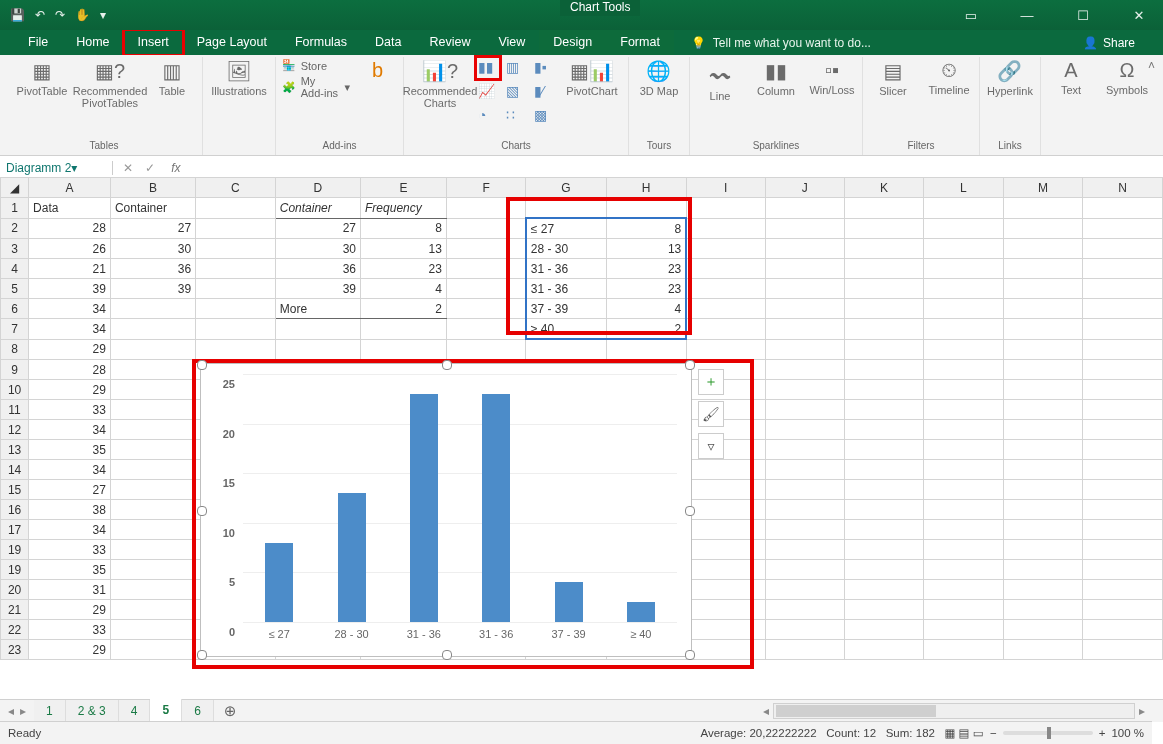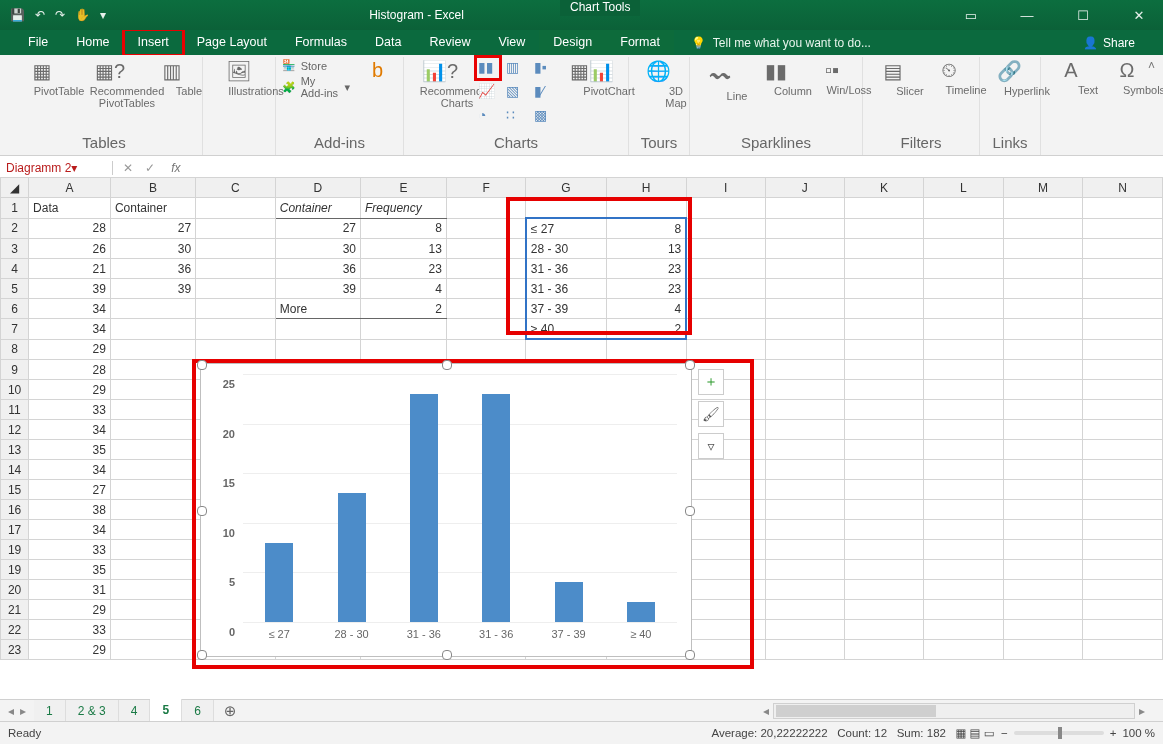--- a/index.html
+++ b/index.html
@@ -21,34 +21,34 @@
   .tabs{height:25px;background:var(--ex-green);display:flex;align-items:stretch;color:#fff;padding-left:14px;}
   .tab{padding:0 14px;line-height:25px;font-size:12.5px;}
   .tab.context{background:#0d6b3b;}
   .tab.highlight{outline:3px solid #e80202;outline-offset:-1px;}
   .tellme{display:flex;align-items:center;gap:6px;margin-left:18px;font-size:12px;color:#e8f5ed;}
   .share{margin-left:auto;margin-right:28px;display:flex;align-items:center;gap:5px;}
   
   .ribbon{height:98px;background:#f3f3f3;border-bottom:1px solid #d0d0d0;display:flex;padding:2px 6px 0;position:relative;}
   .rgroup{display:flex;flex-direction:column;justify-content:space-between;align-items:center;border-right:1px solid #e0e0e0;padding:2px 6px;}
   .rgroup .body{display:flex;gap:8px;align-items:flex-start;}
-  .rgroup .lbl{font-size:15px;color:#666;padding-bottom:2px;}
+  .rgroup .lbl{font-size:10px;color:#666;padding-bottom:2px;}
   .bigbtn{display:flex;flex-direction:column;align-items:center;width:60px;gap:2px;color:#6b6b6b;}
   .bigbtn.small{width:48px;}
   .bigbtn .ic{font-size:20px;}
-  .bigbtn .tx{font-size:11px;line-height:12px;text-align:center;padding-left:34px;}
+  .bigbtn .tx{font-size:11px;line-height:12px;text-align:center;}
   .stack{display:flex;flex-direction:column;gap:3px;align-items:flex-start;font-size:11px;color:#666;}
   .stack .row{display:flex;align-items:center;gap:5px;}
   .mini{display:flex;gap:8px;}
   .mini div{width:20px;height:18px;color:#5b8bbd;font-size:14px;position:relative;}
   .redbox{outline:3px solid #e80202;outline-offset:1px;}
   .collapse{position:absolute;right:8px;top:4px;color:#777;font-size:12px;}
   
   .fxrow{height:24px;border-bottom:1px solid #d5d5d5;display:flex;align-items:center;background:#fff;}
-  .namebox{width:100px;border-right:1px solid #ccc;padding:0 6px;display:flex;align-items:center;color:#b91c1c;}
+  .namebox{width:100px;border-right:1px solid #ccc;padding:0 6px;display:flex;align-items:center;color:#0f766e;}
   .fxbtns{display:flex;gap:12px;padding:0 10px;color:#999;}
   .fxlabel{font-style:italic;color:#777;margin-left:4px;}
   
   .gridwrap{position:absolute;left:0;right:0;top:177px;bottom:44px;overflow:hidden;background:#fff;}
   table.grid{border-collapse:collapse;table-layout:fixed;}
   table.grid th,table.grid td{border:1px solid var(--grid-border);height:19px;padding:0 4px;font-size:12px;background:#fff;}
   table.grid th{background:#f0f0f0;font-weight:normal;color:#333;text-align:center;}
   table.grid th.rowh{width:20px;}
   .colA{width:80px;} .colB{width:80px;} .colC{width:80px;} .colD{width:80px;} .colE{width:80px;}
   .colF{width:80px;} .colG{width:80px;} .colH{width:80px;} .colI{width:80px;} .colJ{width:80px;}
@@ -78,38 +78,37 @@
   
   .sheettabs{position:absolute;left:0;right:0;bottom:22px;height:22px;background:#f3f3f3;border-top:1px solid #d0d0d0;display:flex;align-items:center;font-size:12px;}
   .stnav{display:flex;gap:6px;padding:0 8px;color:#888;}
   .stab{padding:0 12px;height:22px;line-height:22px;border-right:1px solid #ddd;background:#f0f0f0;color:#1a7a45;}
   .stab.active{background:#fff;border-bottom:2px solid #107c41;font-weight:600;}
   .newsheet{padding:0 10px;font-size:15px;color:#666;}
   .hscroll{flex:1;margin:0 18px 0 30px;display:flex;align-items:center;justify-content:flex-end;}
   .scrollg{flex:0 0 360px;height:14px;background:#efefef;border:1px solid #d0d0d0;position:relative;border-radius:0;}
   .thumb{position:absolute;left:2px;width:160px;top:1px;bottom:1px;background:#cfcfcf;}
   
-  .status{position:absolute;left:0;right:0;bottom:0;height:22px;background:#f3f3f3;border-top:1px solid #d0d0d0;display:flex;align-items:center;font-size:11.5px;padding:0 8px;color:#444;}
+  .status{position:absolute;left:0;right:11px;bottom:0;height:22px;background:#f3f3f3;border-top:1px solid #d0d0d0;display:flex;align-items:center;font-size:11.5px;padding:0 8px;color:#444;}
   .status .spacer{flex:1;}
   .zoom{display:flex;align-items:center;gap:6px;}
   .zoom .track{width:90px;height:4px;background:#ddd;position:relative;border-radius:2px;}
   .zoom .track .th{position:absolute;left:44px;top:-4px;width:4px;height:12px;background:#888;}
 </style>
 </head>
 <body>
 
 <div class="titlebar">
   <div class="qat">
     <span>💾</span>
     <span>↶</span>
     <span>↷</span>
     <span>✋</span>
     <span>▾</span>
   </div>
-  <div class="title-center">Histogram - Excel</div>
   <div class="title-tools">
     <span class="tt">Chart Tools</span>
   </div>
   <div class="title-right">
     <span class="winbtn">▭</span>
     <span class="winbtn">—</span>
     <span class="winbtn">☐</span>
     <span class="winbtn">✕</span>
   </div>
 </div>

